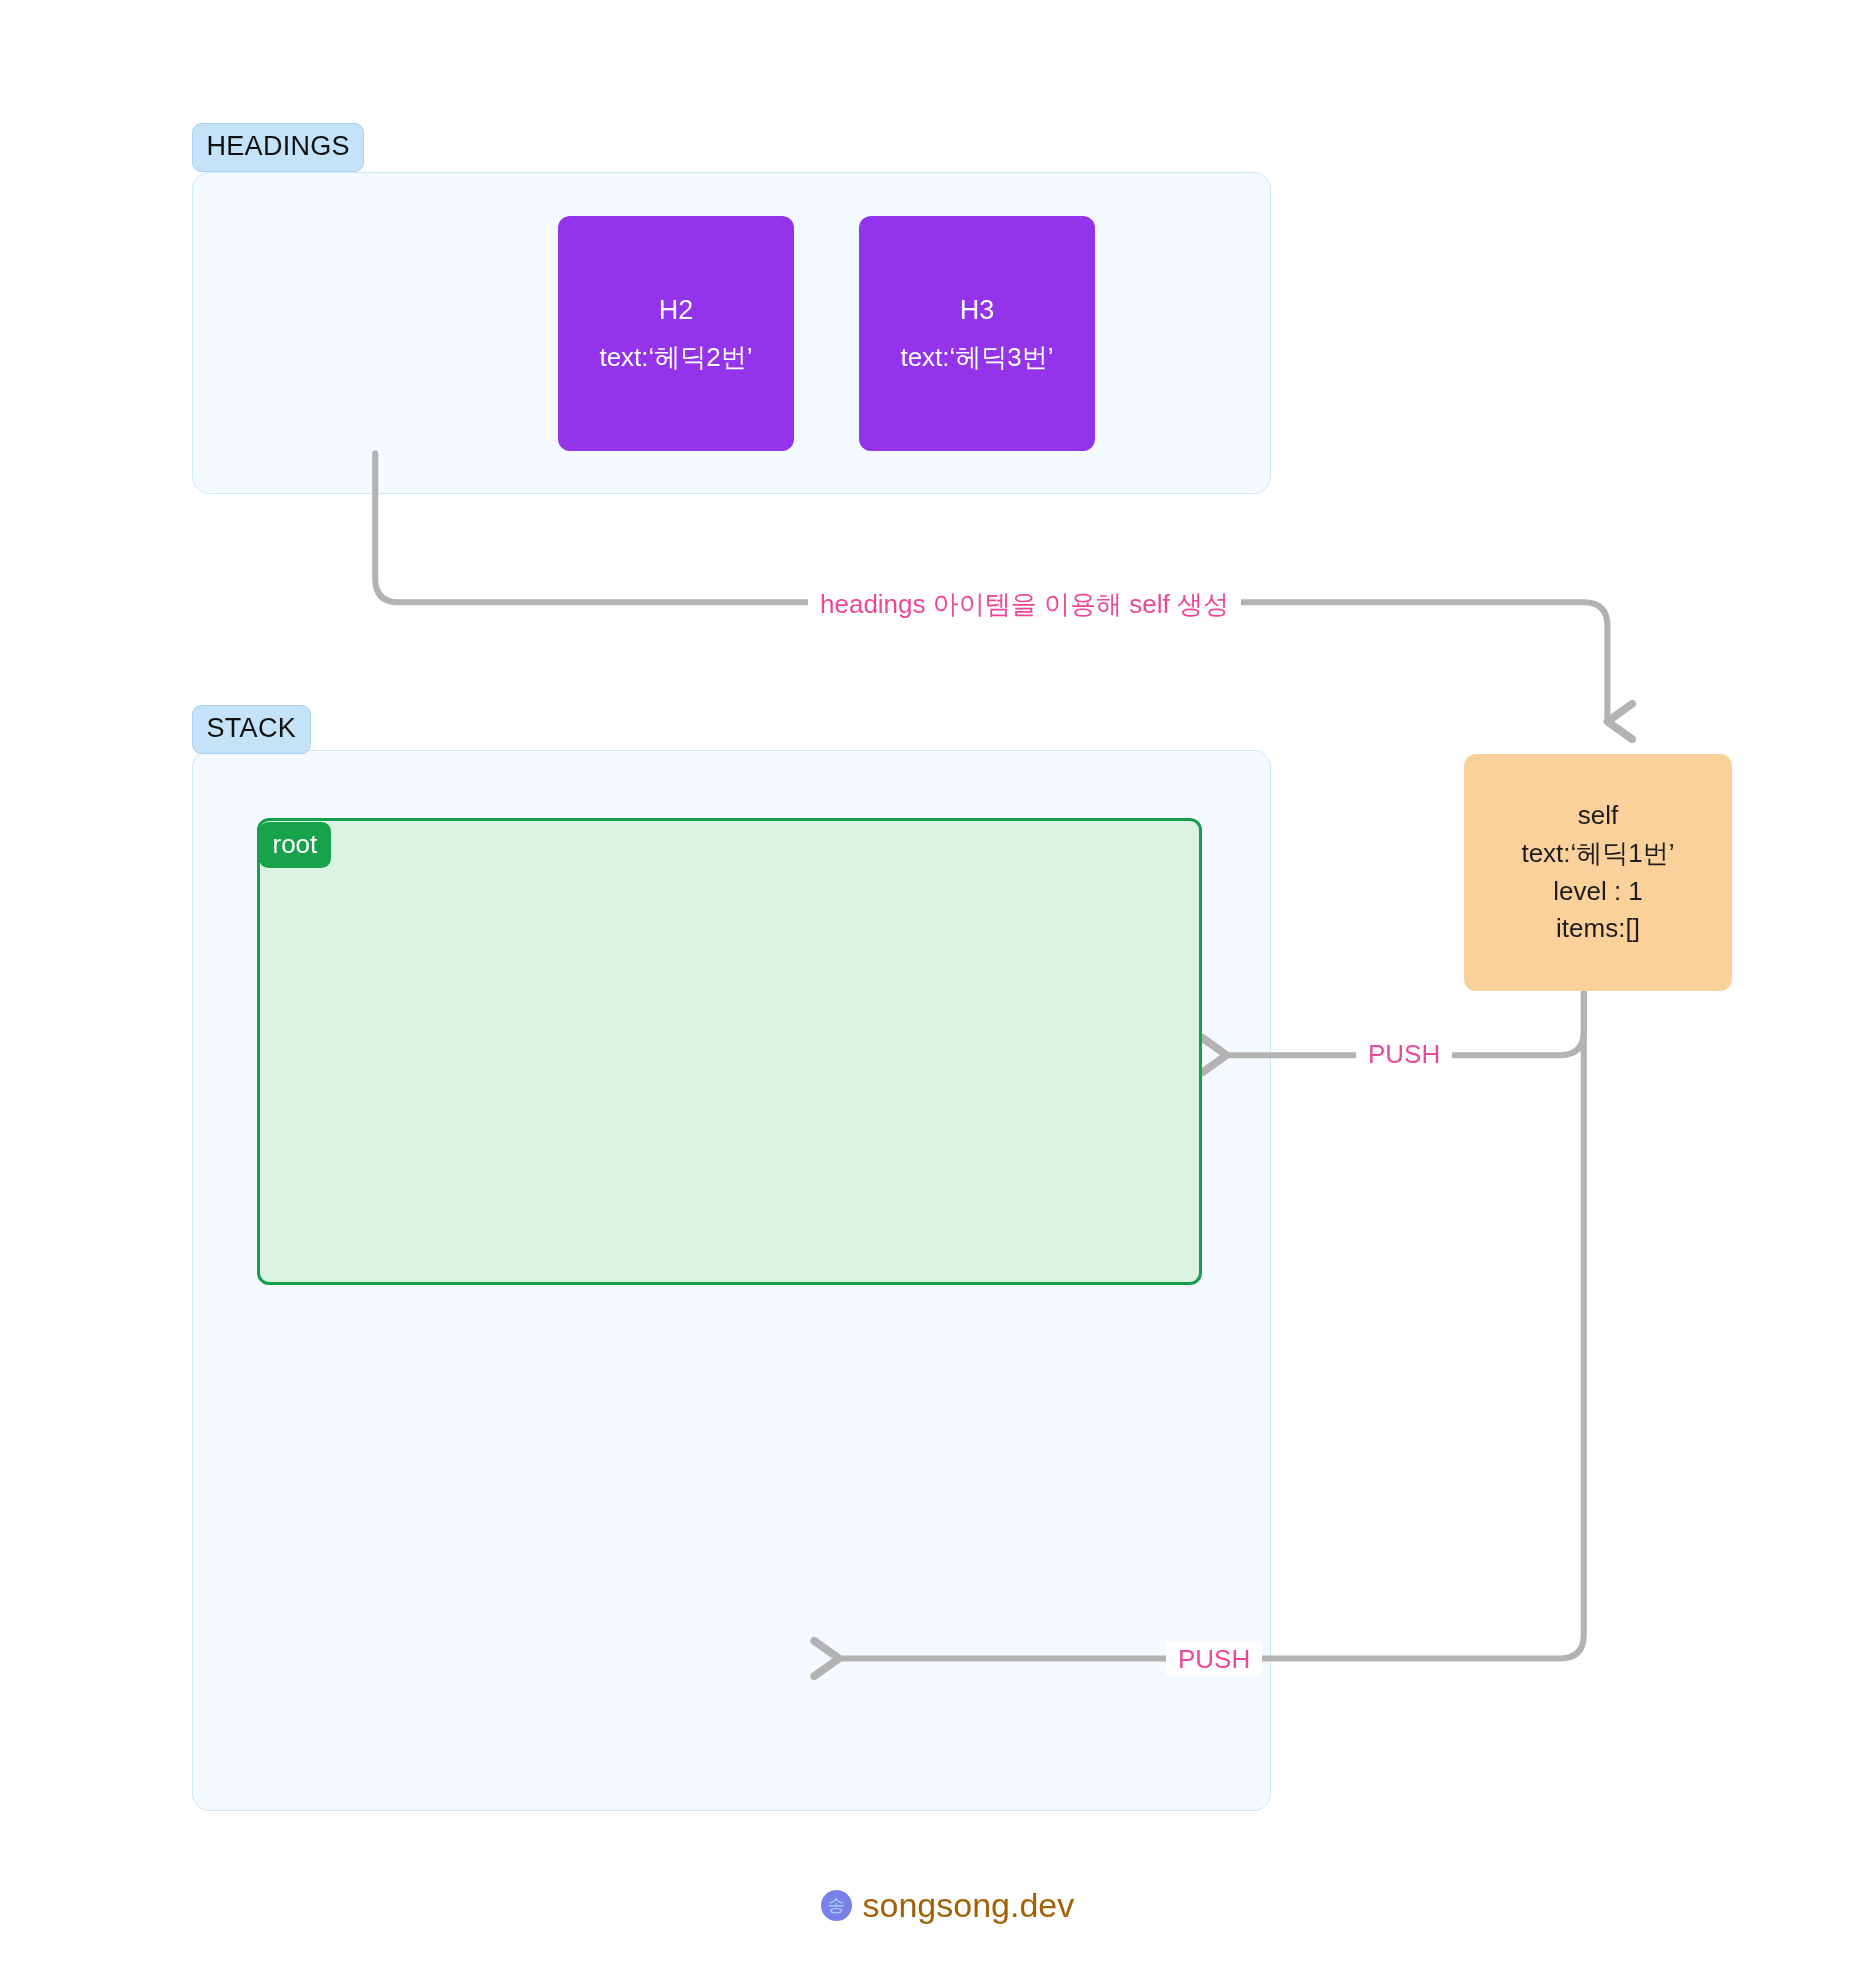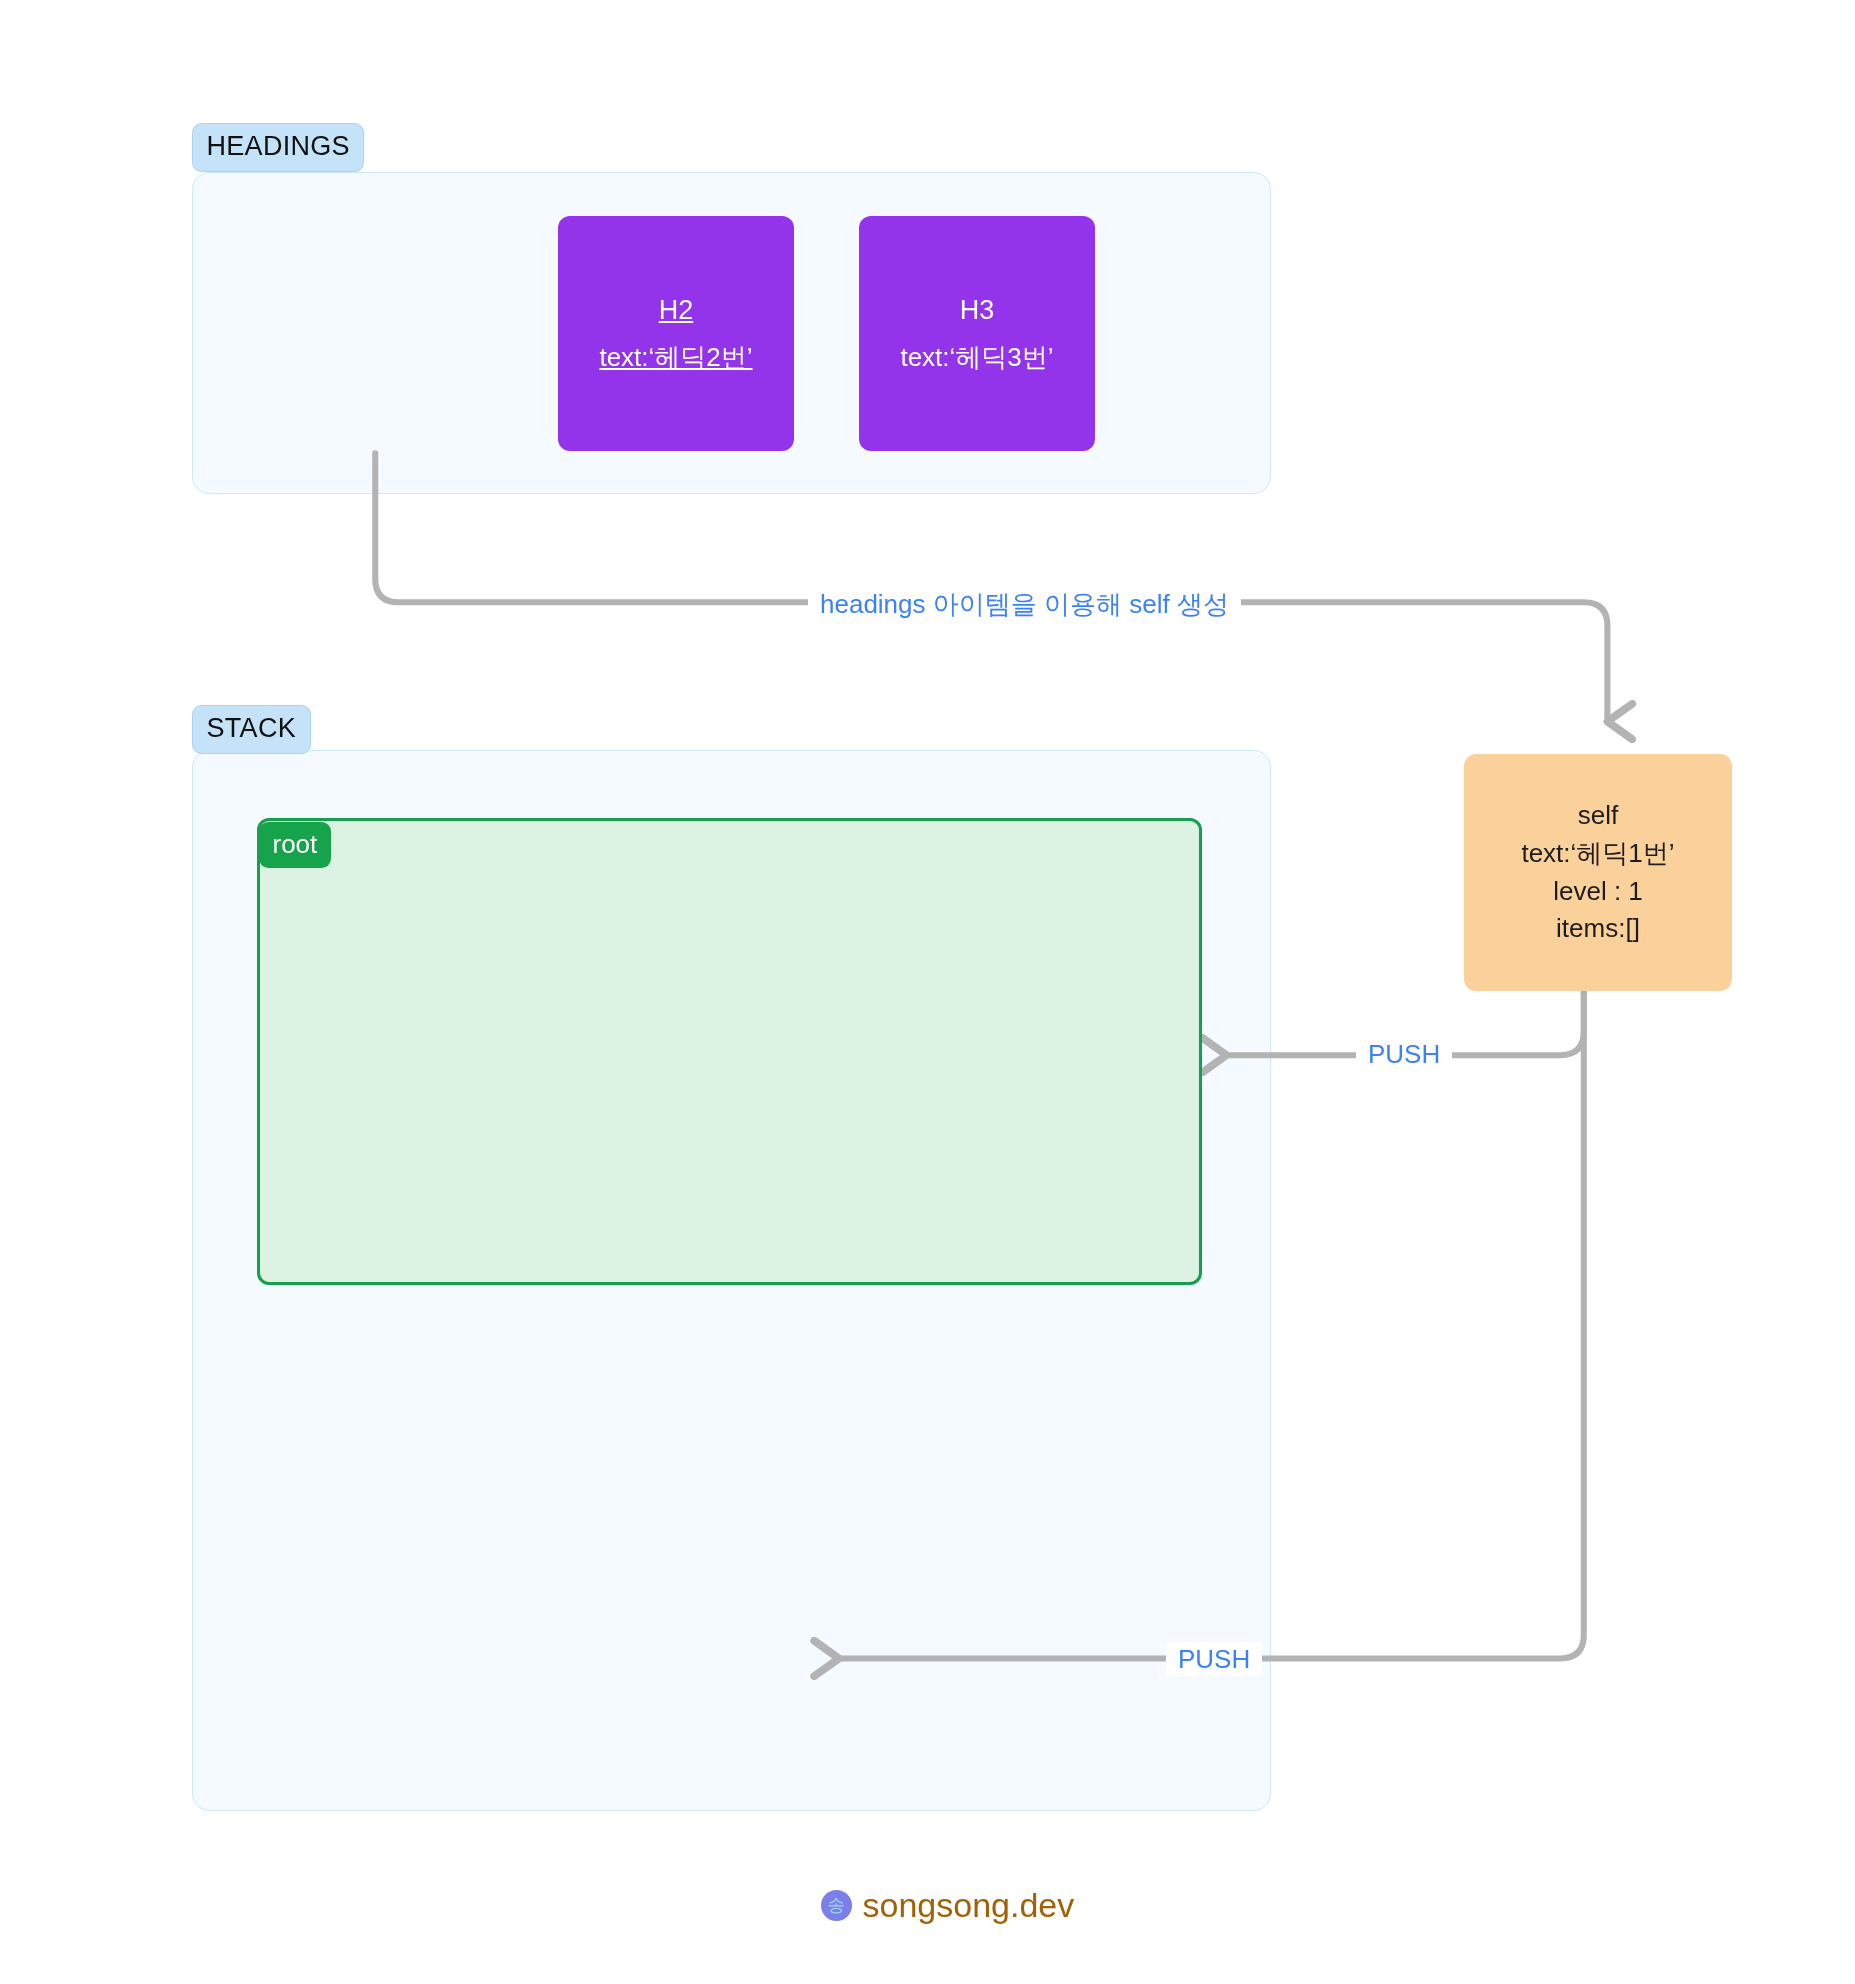--- a/index.html
+++ b/index.html
@@ -55,21 +55,21 @@
     display: flex;
     flex-direction: column;
     align-items: center;
     justify-content: center;
     gap: 20px;
     z-index: 4;
   }
   .hcard .h-title { font-size: 27px; line-height: 1; }
   .hcard .h-sub   { font-size: 26px; line-height: 1; }
   #card-h1 { left: 237px;  top: 216px; background: #FCA02B; color: #111111; }
-  #card-h2 { left: 538px;  top: 216px; background: #9333EA; color: #ffffff; text-decoration: underline; }
+  #card-h2 { left: 538px;  top: 216px; background: #9333EA; color: #ffffff; }
   #card-h3 { left: 839px; top: 216px; background: #9333EA; color: #ffffff; }
 
   
   #root-box {
     position: absolute;
     left: 237px;
     top: 818px;
     width: 945px;
     height: 467px;
     background: #dcf2e2;
@@ -116,21 +116,21 @@
     left: 0; top: 0;
     width: 1855px; height: 1985px;
     z-index: 2;
     pointer-events: none;
   }
 
   
   .wire-label {
     position: absolute;
     background: #ffffff;
-    color: #3b82f6;
+    color: #ec4899;
     font-size: 26px;
     line-height: 1;
     padding: 4px 12px;
     white-space: nowrap;
     z-index: 5;
   }
   #label-create { left: 788px; top: 587px; }
   #label-push-1 { left: 1336px; top: 1037px; }
   #label-push-2 { left: 1146px; top: 1642px; }
 

